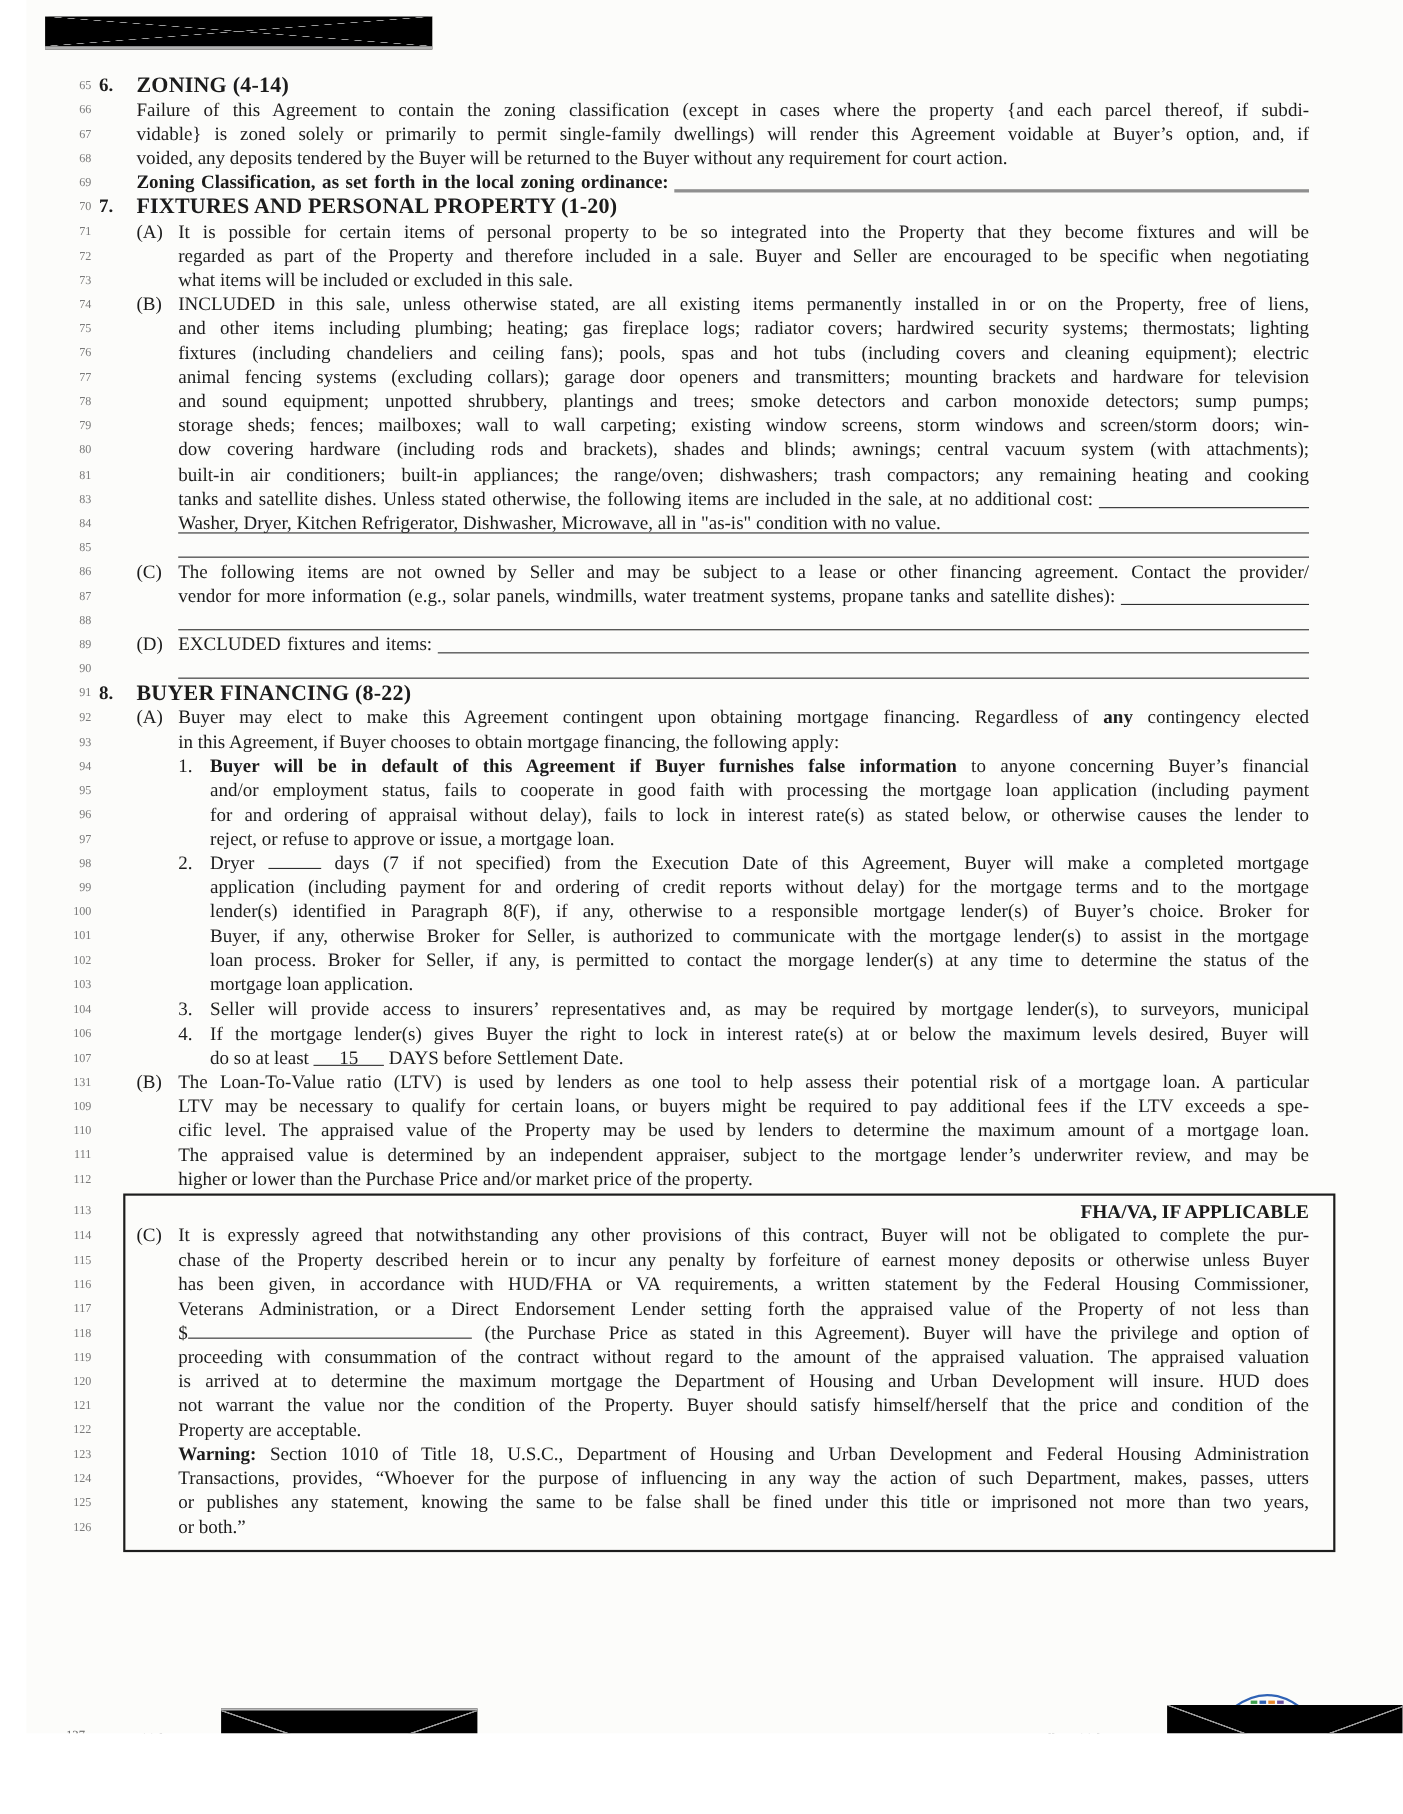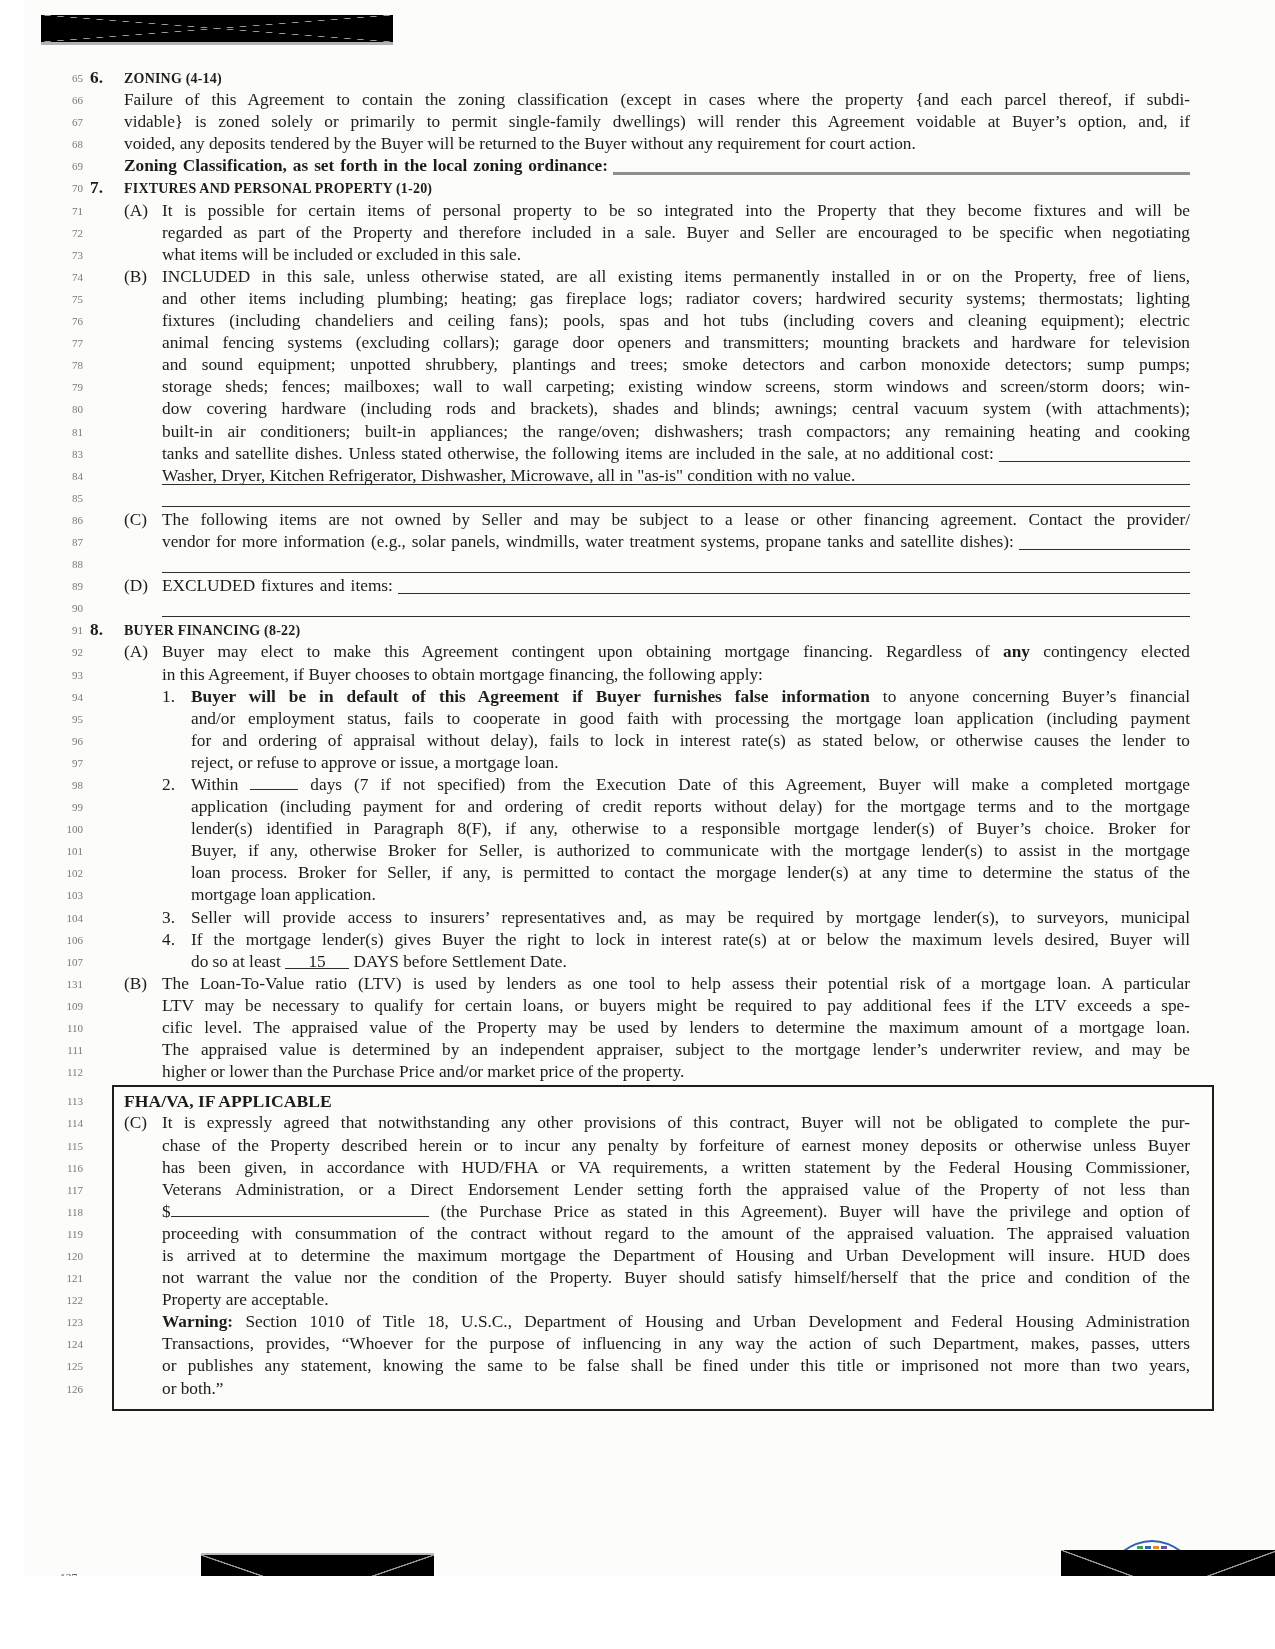--- a/index.html
+++ b/index.html
@@ -17,25 +17,25 @@
   .doc{position:absolute;top:67px;left:100px;width:1066px;font-size:17.3px;}
   .line{position:relative;height:22.1px;line-height:22.1px;box-sizing:border-box;}
   .ind1{padding-left:38px;}
   .ind2{padding-left:67px;}
   .num{position:absolute;left:-60px;top:2px;width:19px;text-align:right;
        font-size:11px;line-height:19px;color:#797979;}
   .marker{position:absolute;top:0;}
   .m0{left:-34px;font-weight:700;}
   .m1{left:0;}
   .m2{left:38px;}
-  .hline .txt{font-weight:700;font-size:14px;letter-spacing:.2px;text-align:center;}
+  .hline .txt{font-weight:700;font-size:20px;letter-spacing:.2px;text-align:center;}
   .fha-title .txt{font-weight:700;font-size:17.6px;}
   .bold{font-weight:700;}
   .just .txt{display:block;text-align:justify;text-align-last:justify;}
-  .center .txt{display:block;text-align:left;}
+  .center .txt{display:block;text-align:right;}
 
   
   .flexline{display:flex;align-items:flex-end;}
   .flexline .txt{white-space:pre;flex:0 0 auto;word-spacing:1.6px;}
   .fillline{flex:1 1 auto;height:0;border-bottom:1.5px solid #2e2e2e;margin:0 0 3px 5px;}
   .fillline.gray{border-bottom:3px solid #8f8f8f;margin-bottom:2px;}
 
   
   .ulabs::after{content:"";position:absolute;right:0;bottom:2px;border-bottom:1.5px solid #2e2e2e;}
   .ind1.ulabs::after{left:38px;}
@@ -173,21 +173,21 @@
         <span class="txt"><span>and/or employment status, fails to cooperate in good faith with processing the mortgage loan application (including payment</span></span>
       </div>
       <div class="line ind2 just">
         <span class="num">96</span>
         <span class="txt"><span>for and ordering of appraisal without delay), fails to lock in interest rate(s) as stated below, or otherwise causes the lender to</span></span>
       </div>
       <div class="line ind2"><span class="num">97</span><span class="txt"><span>reject, or refuse to approve or issue, a mortgage loan.</span></span></div>
       <div class="line ind2 just">
         <span class="num">98</span>
         <span class="marker m2">2.</span>
-        <span class="txt"><span>Within </span><span class="blank" style="width: 48px;"></span><span> days (7 if not specified) from the Execution Date of this Agreement, Buyer will make a completed mortgage</span></span>
+        <span class="txt"><span>Dryer </span><span class="blank" style="width: 48px;"></span><span> days (7 if not specified) from the Execution Date of this Agreement, Buyer will make a completed mortgage</span></span>
       </div>
       <div class="line ind2 just">
         <span class="num">99</span>
         <span class="txt"><span>application (including payment for and ordering of credit reports without delay) for the mortgage terms and to the mortgage</span></span>
       </div>
       <div class="line ind2 just">
         <span class="num">100</span>
         <span class="txt"><span>lender(s) identified in Paragraph 8(F), if any, otherwise to a responsible mortgage lender(s) of Buyer’s choice. Broker for</span></span>
       </div>
       <div class="line ind2 just">

